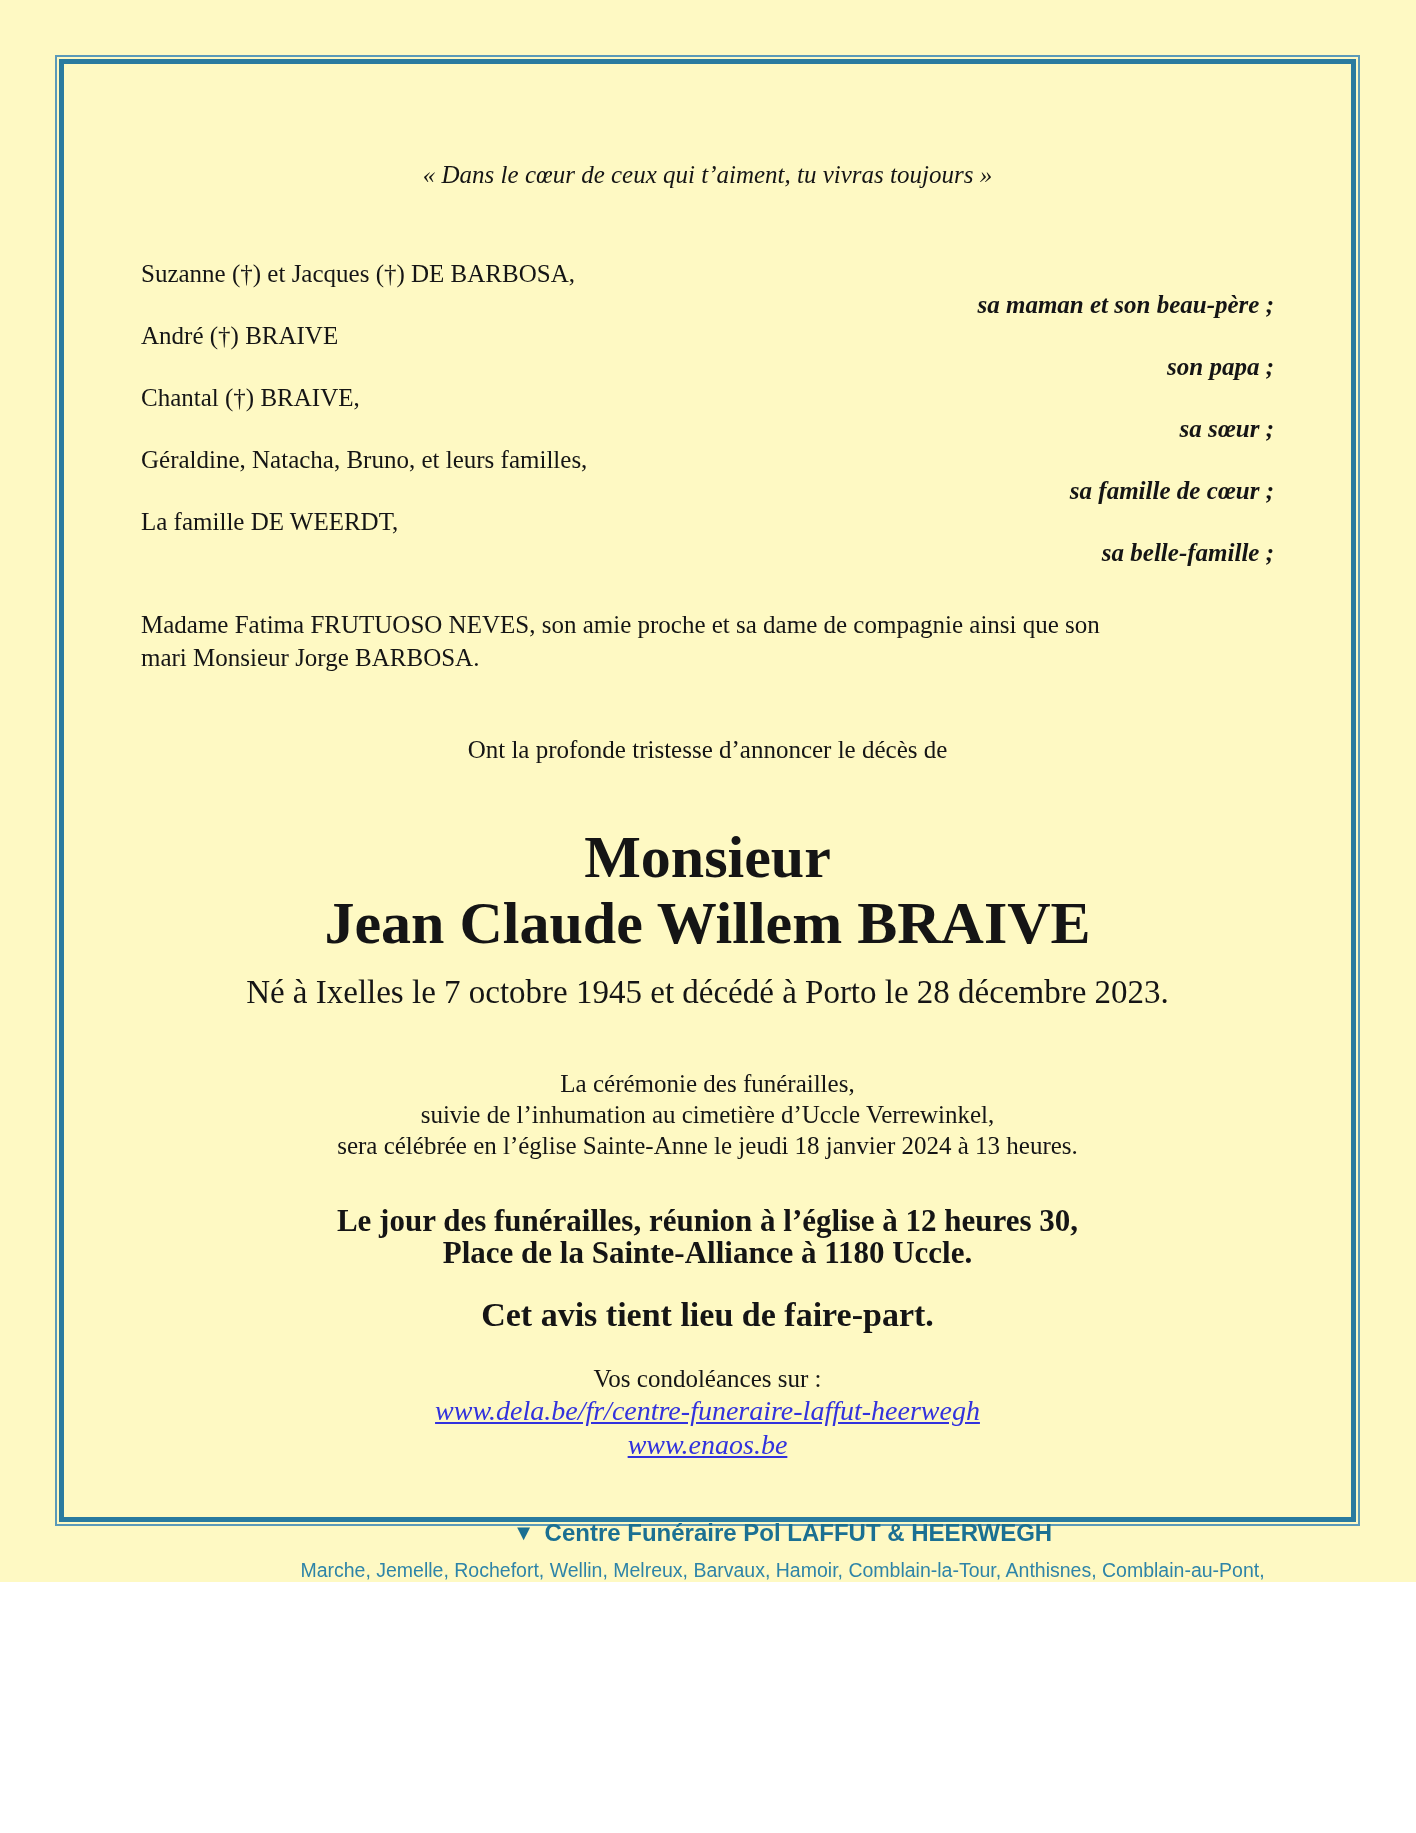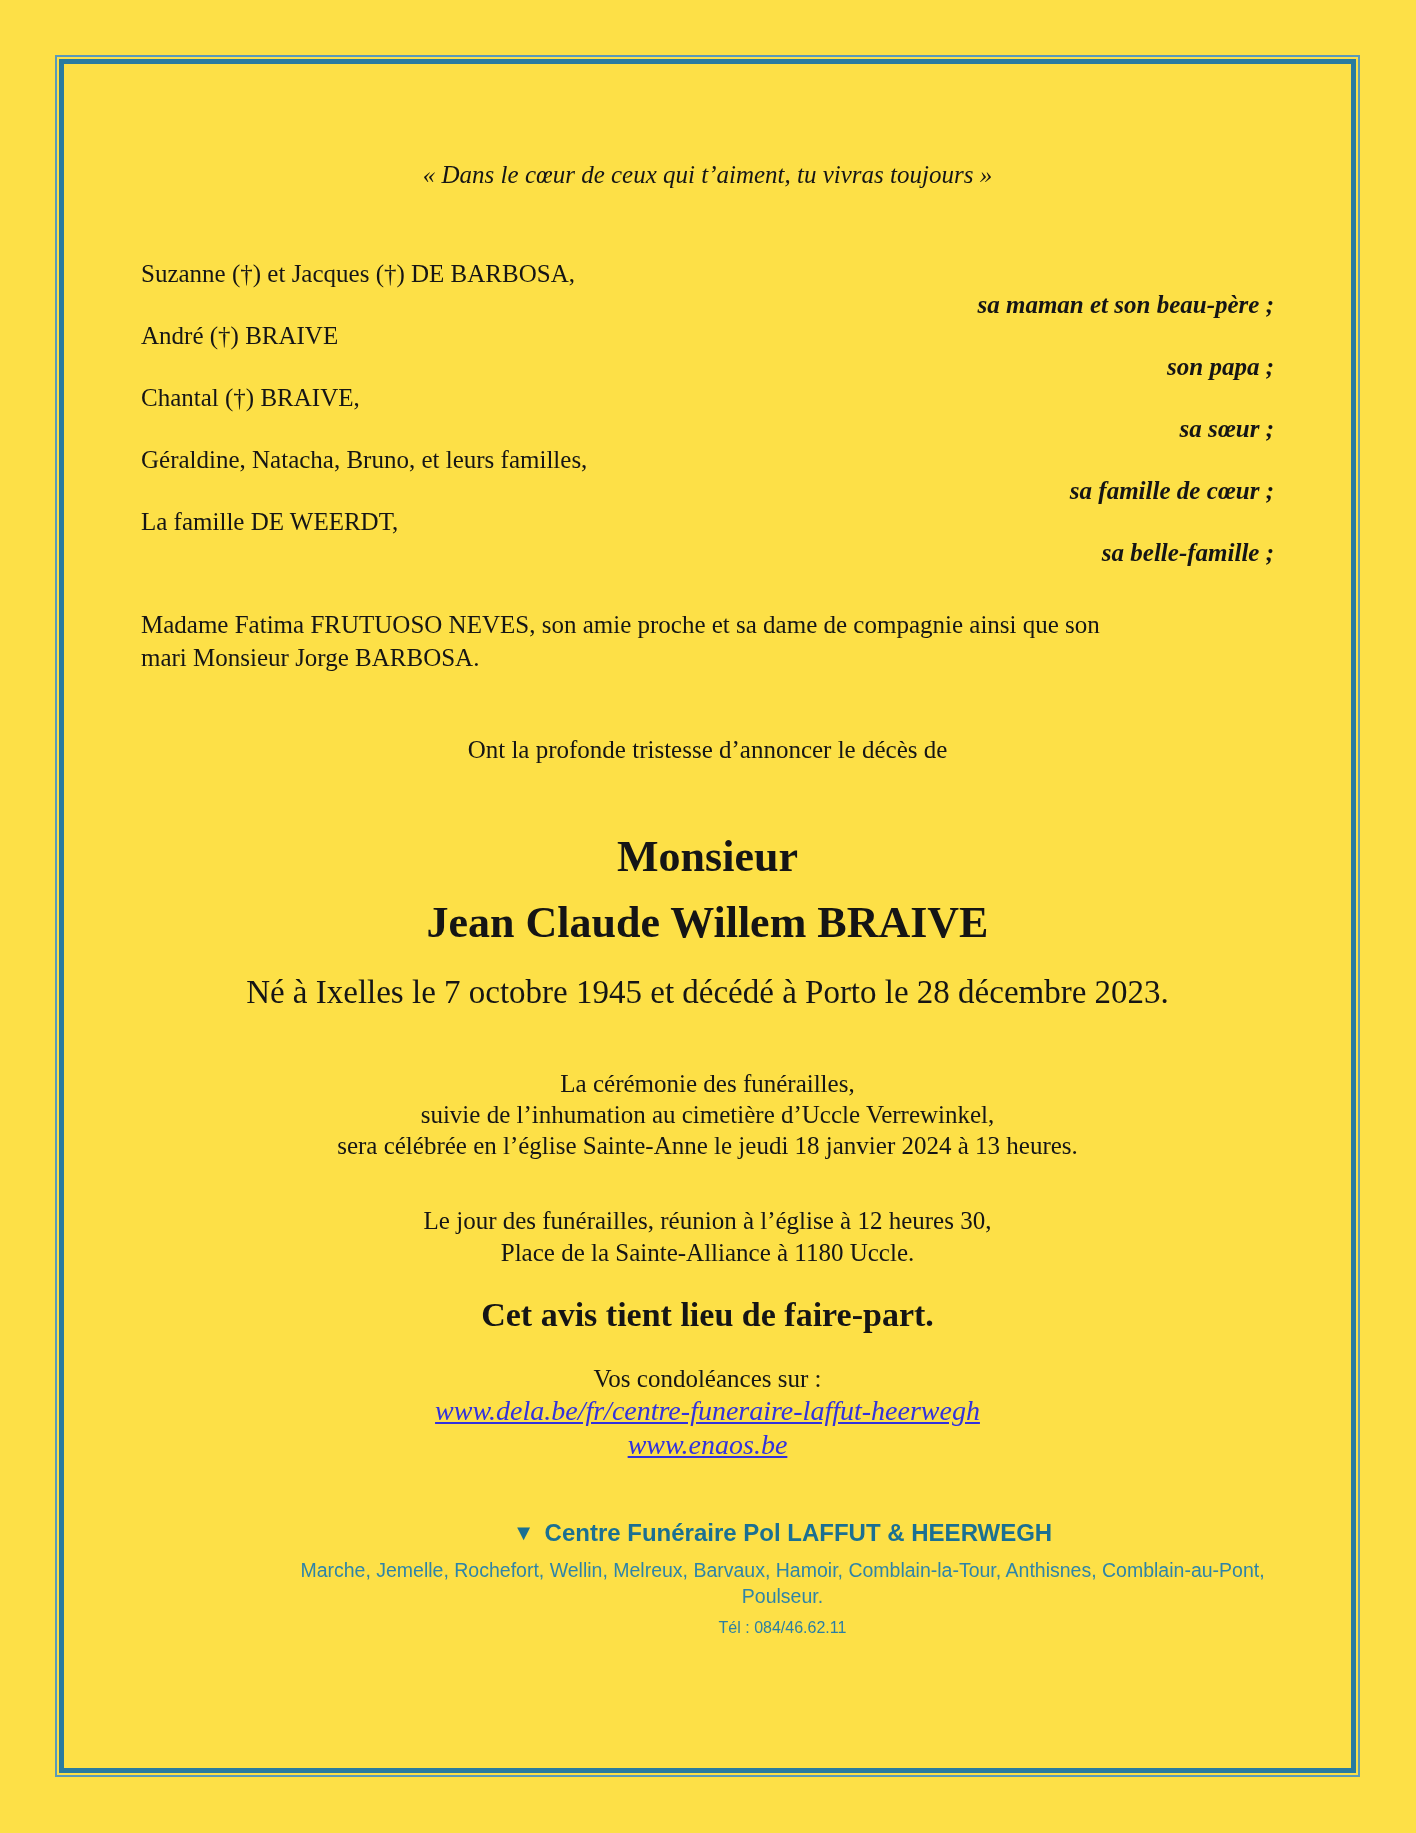--- a/index.html
+++ b/index.html
@@ -1,20 +1,20 @@
 <!DOCTYPE html>
 <html lang="fr"><head>
 <meta charset="utf-8">
 <style>
   html, body { margin: 0; padding: 0; background: #ffffff; }
   .page {
     position: relative;
     width: 1416px;
-    height: 1833px;
-    background: #fde047;
+    height: 1582px;
+    background: #fef9c3;
     font-family: "Liberation Serif", "DejaVu Serif", serif;
     color: #151515;
     overflow: hidden;
   }
   
   .frame-outer {
     position: absolute;
     left: 55px; top: 55px; right: 56px; bottom: 56px;
     border: 2px solid #5b9ab8;
   }
@@ -33,24 +33,24 @@
     text-align: center;
     font-style: italic;
     font-size: 25px;
     line-height: 30px;
   }
   .family { margin-top: 68px; font-size: 25px; line-height: 31px; }
   .family .name { text-align: left; }
   .family .relation { text-align: right; font-weight: bold; font-style: italic; }
   .companion { margin-top: 40px; font-size: 25px; line-height: 33px; text-align: left; }
   .announce { margin-top: 60px; text-align: center; font-size: 25px; line-height: 32px; }
-  .deceased { margin-top: 58px; text-align: center; font-weight: bold; font-size: 44px; line-height: 66px; }
+  .deceased { margin-top: 58px; text-align: center; font-weight: bold; font-size: 60px; line-height: 66px; }
   .life-dates { margin-top: 20px; text-align: center; font-size: 33px; line-height: 32px; }
   .ceremony { margin-top: 60px; text-align: center; font-size: 25px; line-height: 31px; }
-  .meeting { margin-top: 44px; text-align: center; font-weight: normal; font-size: 25px; line-height: 32px; }
+  .meeting { margin-top: 44px; text-align: center; font-weight: bold; font-size: 31px; line-height: 32px; }
   .thanks { margin-top: 32px; text-align: center; font-weight: bold; font-size: 25px; line-height: 32px; }
   .notice { margin-top: 30px; text-align: center; font-weight: bold; font-size: 34px; line-height: 32px; }
   .condolences { margin-top: 32px; text-align: center; font-size: 25px; line-height: 31px; }
   .condolences .links { line-height: 33px; }
   .condolences a {
     color: #3232dd;
     font-style: italic;
     text-decoration: underline;
     font-size: 28px;
   }

